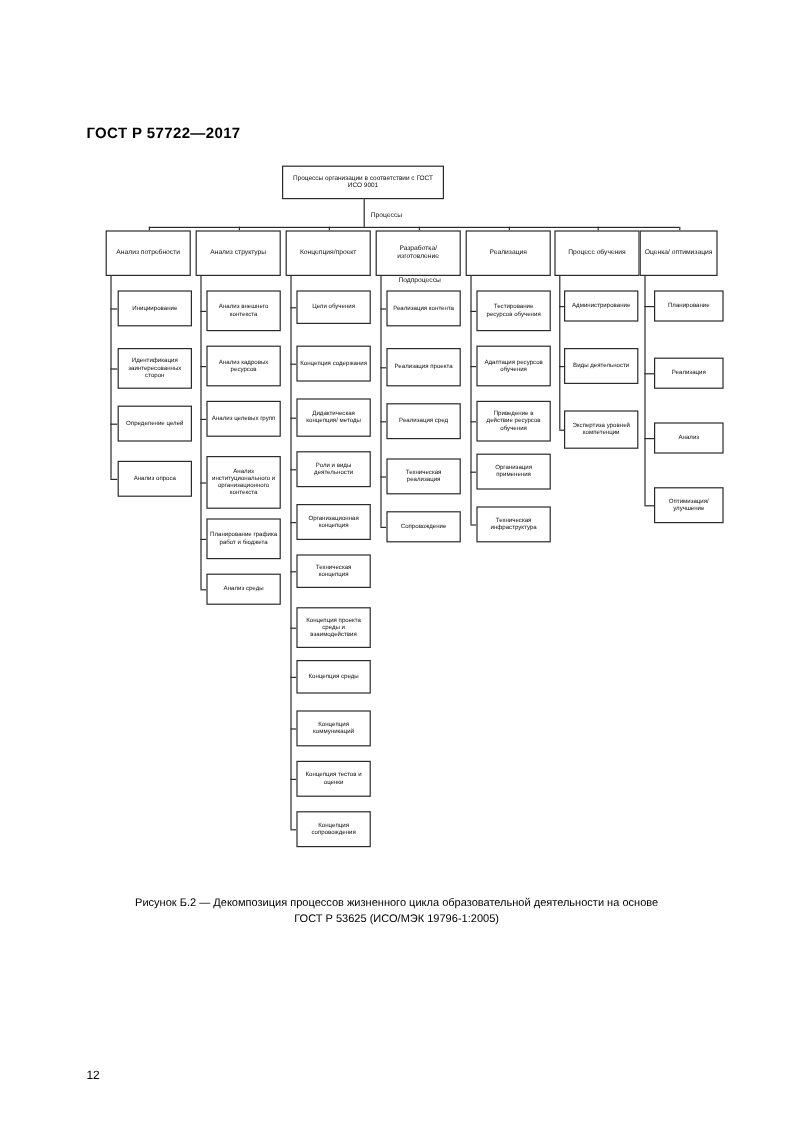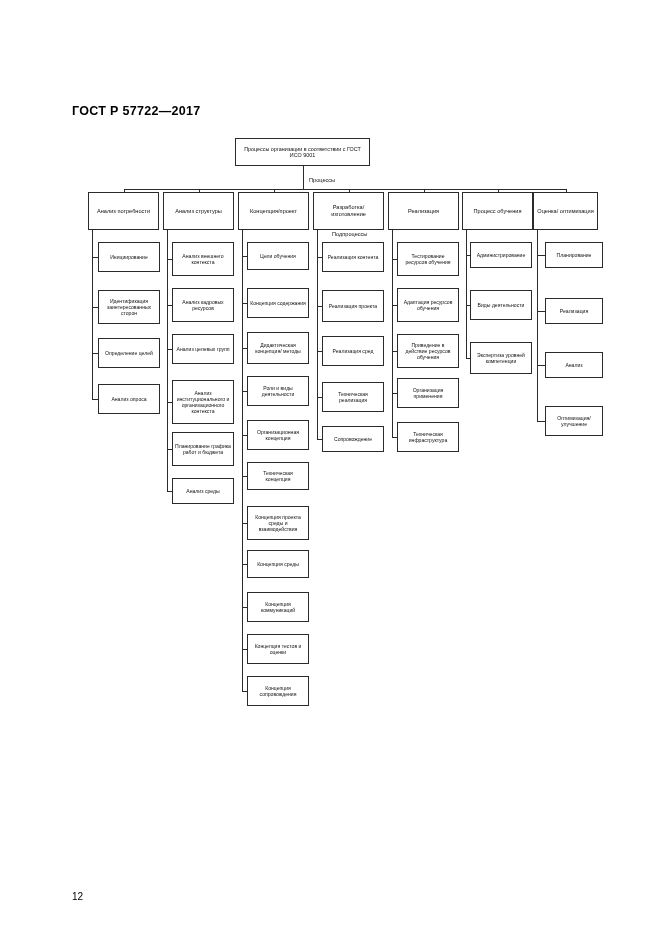--- a/index.html
+++ b/index.html
@@ -302,16 +302,20 @@
       <div class="ln lnh" style="left: 537px; top: 319px; width: 8px; height: 1px;"></div>
       <div class="box lvl2" style="left: 545px; top: 306px; width: 58px; height: 26px;">
         <span>Анализ</span>
       </div>
       <div class="ln lnh" style="left: 537px; top: 375px; width: 8px; height: 1px;"></div>
       <div class="box lvl2" style="left: 545px; top: 360px; width: 58px; height: 30px;">
         <span>Оптимизация/ улучшение</span>
       </div>
     </div>
 
+  <div class="caption">
+    <div>Рисунок Б.2 — Декомпозиция процессов жизненного цикла образовательной деятельности на основе</div>
+    <div>ГОСТ Р 53625 (ИСО/МЭК 19796-1:2005)</div>
+  </div>
 
   <div class="page-number">12</div>
 
 </div>
 
 </body></html>

